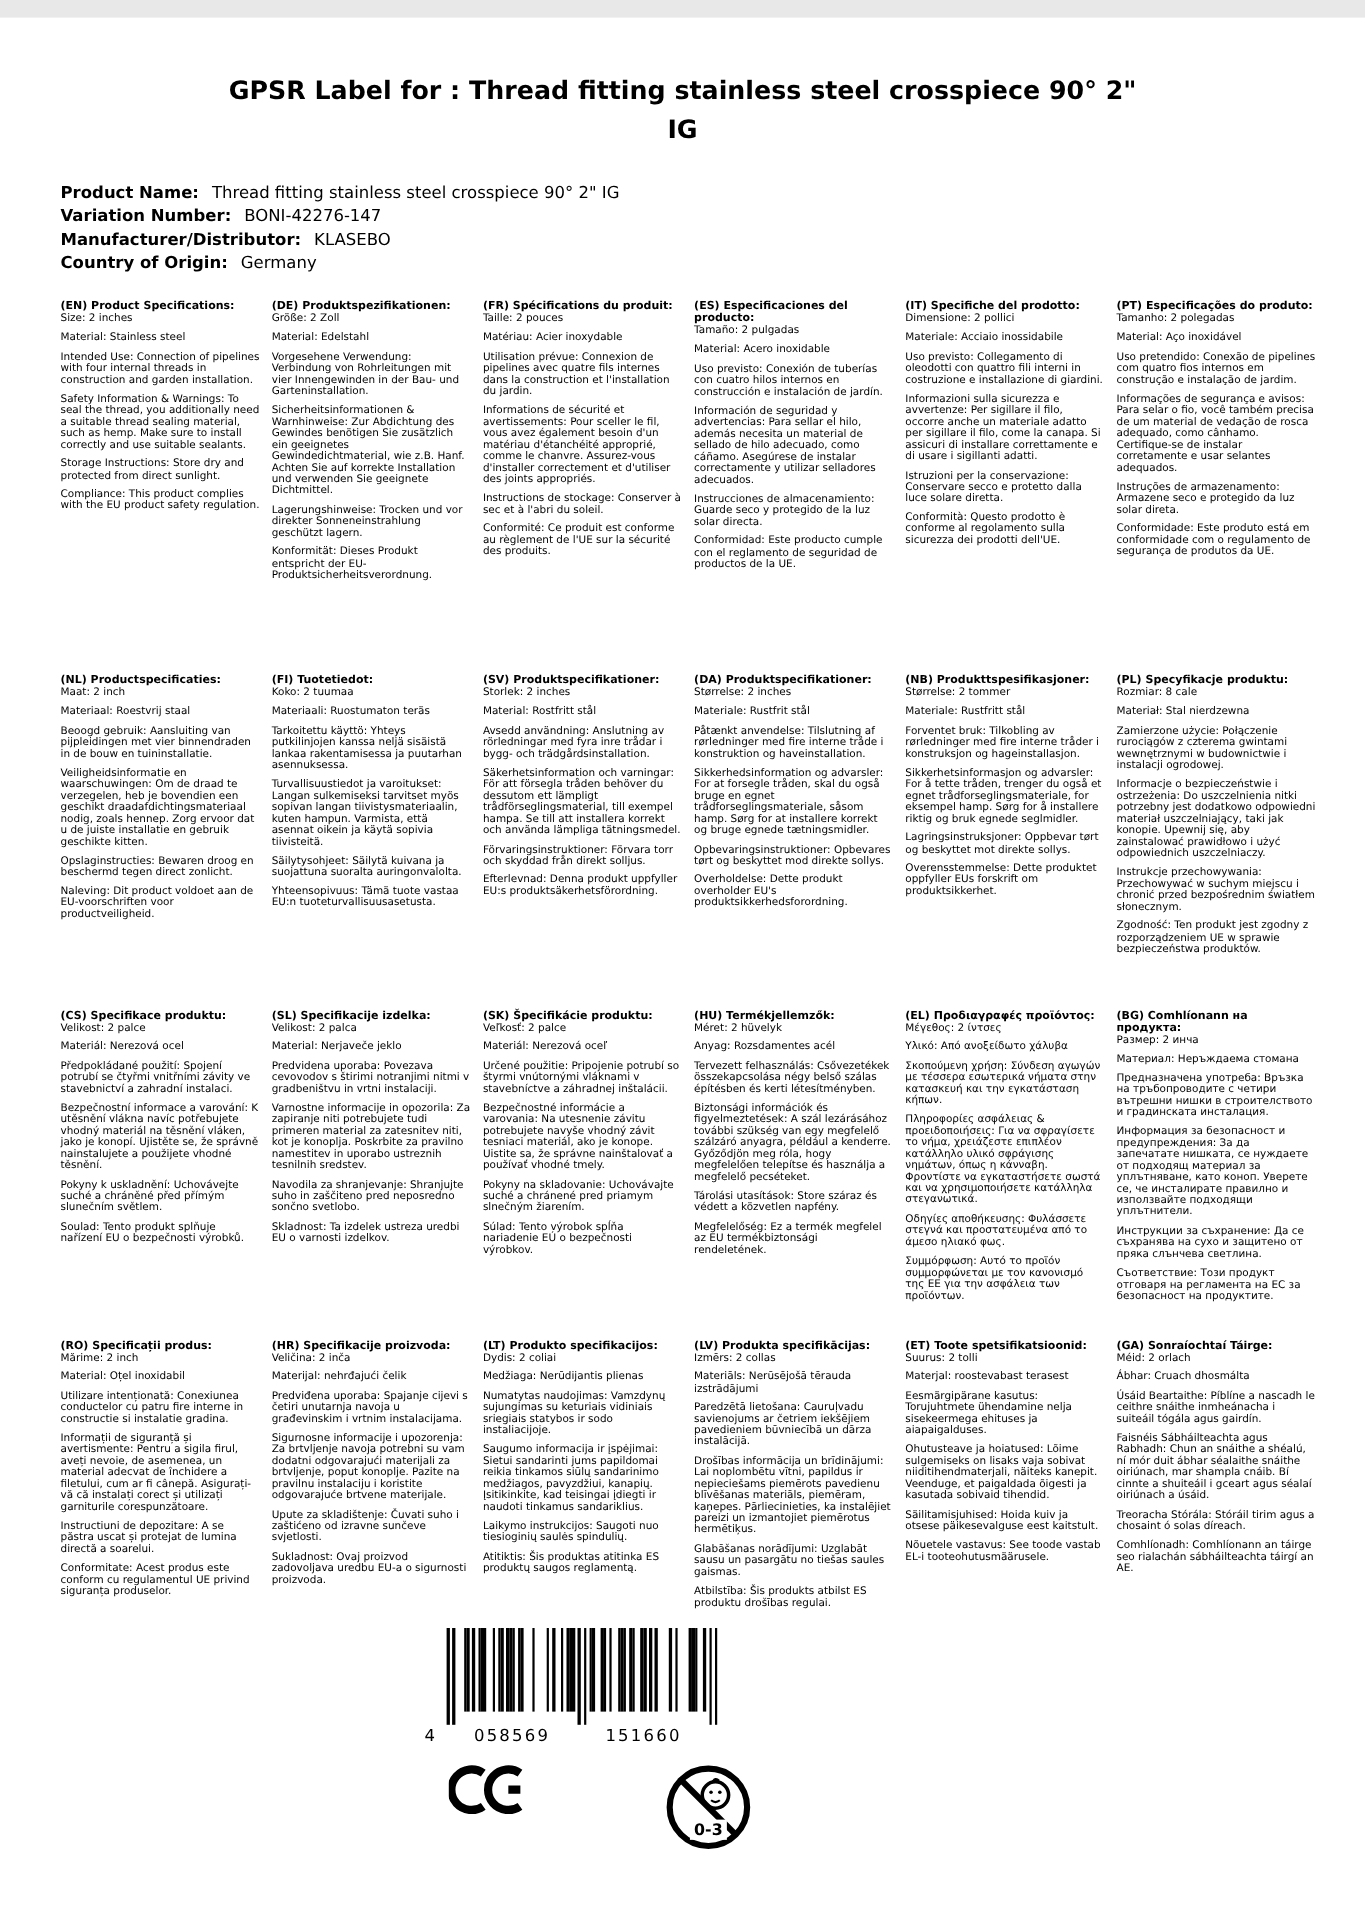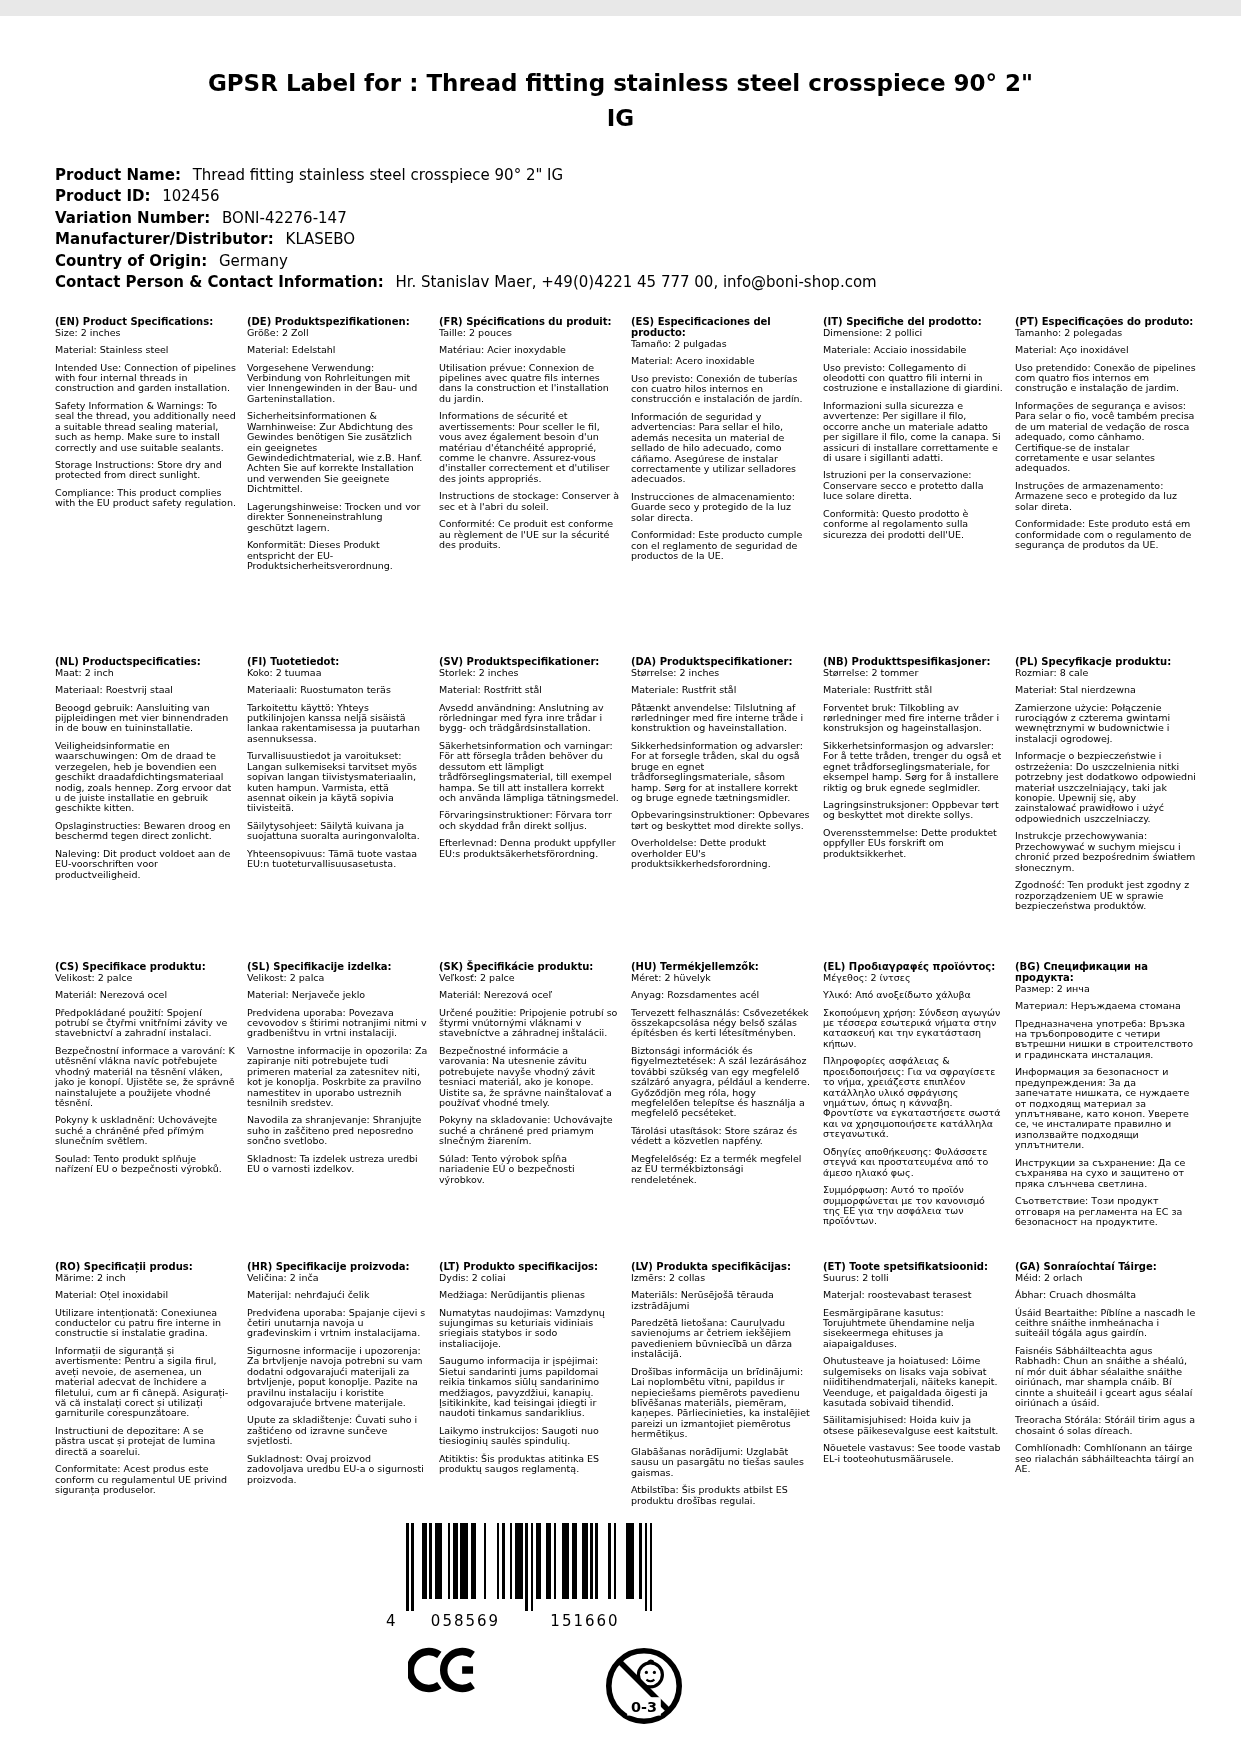--- a/index.html
+++ b/index.html
@@ -41,44 +41,36 @@
 <div class="page">
 
   <h1 class="title">GPSR Label for : Thread fitting stainless steel crosspiece 90° 2" IG</h1>
 
   <div class="info">
   <div class="info-row">
     <span class="info-label">Product Name:</span>
     <span class="info-value">Thread fitting stainless steel crosspiece 90° 2" IG</span>
   </div>
 
-  <div class="info-row">
-    <span class="info-label">Product ID:</span>
-    <span class="info-value">102456</span>
-  </div>
 
   <div class="info-row">
     <span class="info-label">Variation Number:</span>
     <span class="info-value">BONI-42276-147</span>
   </div>
 
   <div class="info-row">
     <span class="info-label">Manufacturer/Distributor:</span>
     <span class="info-value">KLASEBO</span>
   </div>
 
   <div class="info-row">
     <span class="info-label">Country of Origin:</span>
     <span class="info-value">Germany</span>
   </div>
 
-  <div class="info-row">
-    <span class="info-label">Contact Person &amp; Contact Information:</span>
-    <span class="info-value">Hr. Stanislav Maer, +49(0)4221 45 777 00, info@boni-shop.com</span>
-  </div>
 </div>
 
   <div class="grid">
   <div class="section">
     <p class="section-header">(EN) Product Specifications:</p>
     <div>
           <p class="spec-para">Size: 2 inches</p>
           <p class="spec-para">Material: Stainless steel</p>
           <p class="spec-para">Intended Use: Connection of pipelines with four internal threads in construction and garden installation.</p>
           <p class="spec-para">Safety Information &amp; Warnings: To seal the thread, you additionally need a suitable thread sealing material, such as hemp. Make sure to install correctly and use suitable sealants.</p>
@@ -273,21 +265,21 @@
           <p class="spec-para">Μέγεθος: 2 ίντσες</p>
           <p class="spec-para">Υλικό: Από ανοξείδωτο χάλυβα</p>
           <p class="spec-para">Σκοπούμενη χρήση: Σύνδεση αγωγών με τέσσερα εσωτερικά νήματα στην κατασκευή και την εγκατάσταση κήπων.</p>
           <p class="spec-para">Πληροφορίες ασφάλειας &amp; προειδοποιήσεις: Για να σφραγίσετε το νήμα, χρειάζεστε επιπλέον κατάλληλο υλικό σφράγισης νημάτων, όπως η κάνναβη. Φροντίστε να εγκαταστήσετε σωστά και να χρησιμοποιήσετε κατάλληλα στεγανωτικά.</p>
           <p class="spec-para">Οδηγίες αποθήκευσης: Φυλάσσετε στεγνά και προστατευμένα από το άμεσο ηλιακό φως.</p>
           <p class="spec-para">Συμμόρφωση: Αυτό το προϊόν συμμορφώνεται με τον κανονισμό της ΕΕ για την ασφάλεια των προϊόντων.</p>
         </div>
   </div>
 
   <div class="section">
-    <p class="section-header">(BG) Спецификации на продукта:</p>
+    <p class="section-header">(BG) Comhlíonann на продукта:</p>
     <div>
           <p class="spec-para">Размер: 2 инча</p>
           <p class="spec-para">Материал: Неръждаема стомана</p>
           <p class="spec-para">Предназначена употреба: Връзка на тръбопроводите с четири вътрешни нишки в строителството и градинската инсталация.</p>
           <p class="spec-para">Информация за безопасност и предупреждения: За да запечатате нишката, се нуждаете от подходящ материал за уплътняване, като коноп. Уверете се, че инсталирате правилно и използвайте подходящи уплътнители.</p>
           <p class="spec-para">Инструкции за съхранение: Да се съхранява на сухо и защитено от пряка слънчева светлина.</p>
           <p class="spec-para">Съответствие: Този продукт отговаря на регламента на ЕС за безопасност на продуктите.</p>
         </div>
   </div>
 

